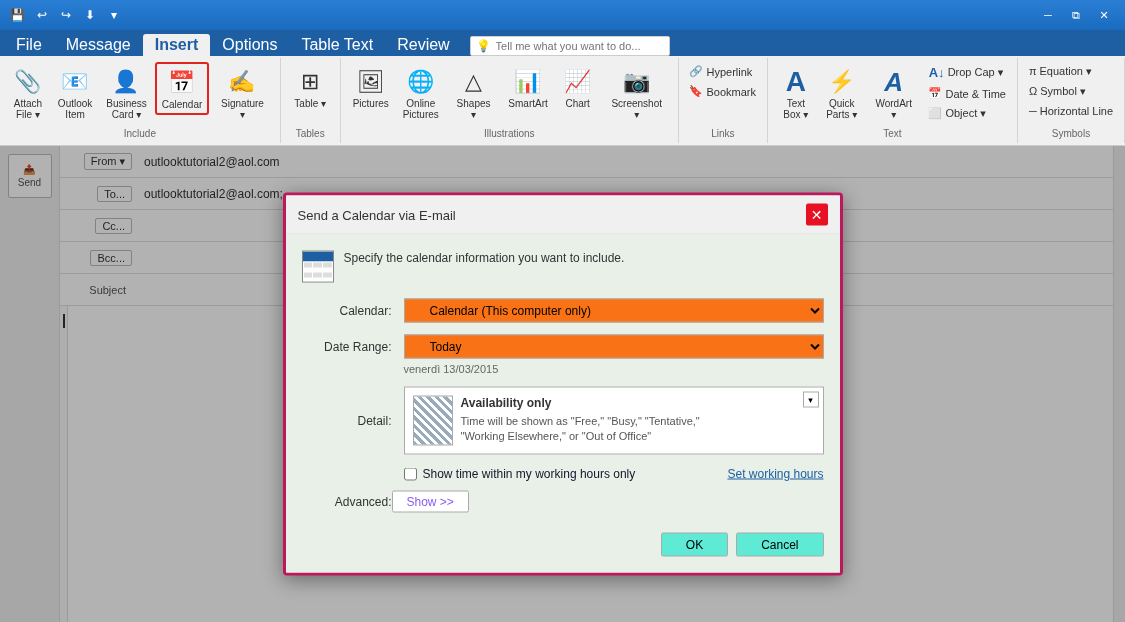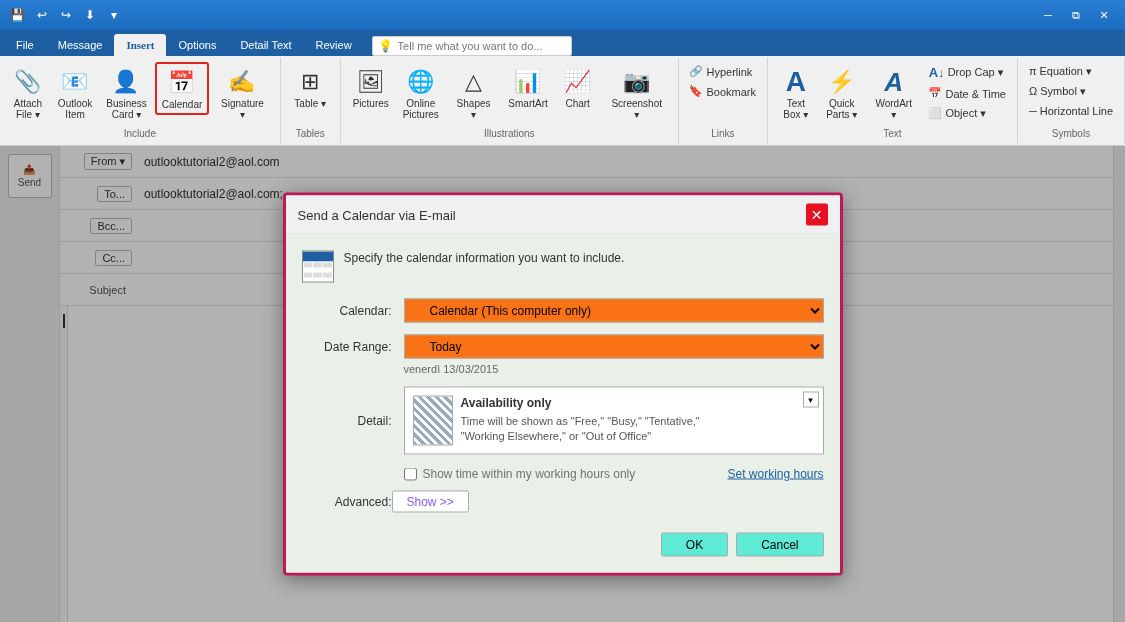--- a/index.html
+++ b/index.html
@@ -27,27 +27,27 @@
       background: #1e5fa3;
       height: 26px;
       display: flex;
       align-items: flex-end;
       padding: 0 4px;
     }
     .ribbon-tab {
       padding: 4px 12px;
       color: white;
       cursor: pointer;
-      font-size: 11px;
+      font-size: 16px;
       border-radius: 3px 3px 0 0;
       height: 22px;
       display: flex;
       align-items: center;
     }
-    .ribbon-tab.active { background: #f0f0f0; color: #1e5fa3; font-weight: 600; font-family: Liberation Serif, serif; }
+    .ribbon-tab.active { background: #f0f0f0; color: #1e5fa3; font-weight: 600; }
 
     
     .ribbon {
       background: #f0f0f0;
       border-bottom: 1px solid #ccc;
       display: flex;
       align-items: stretch;
       padding: 2px 0;
       height: 90px;
     }
@@ -337,21 +337,21 @@
       font-size: 9px;
     }
     .checkbox-row {
       display: flex;
       align-items: center;
       margin-left: 102px;
       margin-bottom: 10px;
       gap: 6px;
     }
     .checkbox-row input { cursor: pointer; }
-    .checkbox-label { font-size: 12px; color: #737373; text-align: right; }
+    .checkbox-label { font-size: 12px; color: #0f172a; text-align: right; }
     .set-link { color: #1e5fa3; text-decoration: underline; cursor: pointer; font-size: 12px; margin-left: auto; }
     .advanced-row {
       display: flex;
       align-items: center;
       margin-bottom: 16px;
     }
     .adv-label { width: 90px; text-align: right; font-size: 12px; color: #333; }
     .adv-btn {
       background: white;
       border: 1px solid #aaa;
@@ -426,21 +426,21 @@
     <button class="title-ctrl">⧉</button>
     <button class="title-ctrl close">✕</button>
   </div>
 </div>
 
 <div class="ribbon-tabs">
   <div class="ribbon-tab">File</div>
   <div class="ribbon-tab">Message</div>
   <div class="ribbon-tab active">Insert</div>
   <div class="ribbon-tab">Options</div>
-  <div class="ribbon-tab">Detail Text</div>
+  <div class="ribbon-tab">Table Text</div>
   <div class="ribbon-tab">Review</div>
   <div class="tell-me">
     <span>💡</span>
     <input type="text" placeholder="Tell me what you want to do..." style="">
   </div>
 </div>
 
 <div class="ribbon">
 
   <div class="ribbon-group">
@@ -591,27 +591,27 @@
       <span class="email-field-value">outlooktutorial2@aol.com</span>
     </div>
     <div class="email-field">
       <div class="email-field-label">
         <button class="field-btn">To...</button>
       </div>
       <span class="email-field-value">outlooktutorial2@aol.com;</span>
     </div>
     <div class="email-field">
       <div class="email-field-label">
-        <button class="field-btn">Bcc...</button>
+        <button class="field-btn">Cc...</button>
       </div>
       <span class="email-field-value"></span>
     </div>
     <div class="email-field">
       <div class="email-field-label">
-        <button class="field-btn">Cc...</button>
+        <button class="field-btn">Bcc...</button>
       </div>
       <span class="email-field-value"></span>
     </div>
     <div class="email-field">
       <div class="email-field-label">
         <span style="padding:2px 6px;font-size:11px;color:#555;">Subject</span>
       </div>
       <span class="email-field-value"></span>
     </div>
     <div style="flex:1;display:flex;position:relative;">

